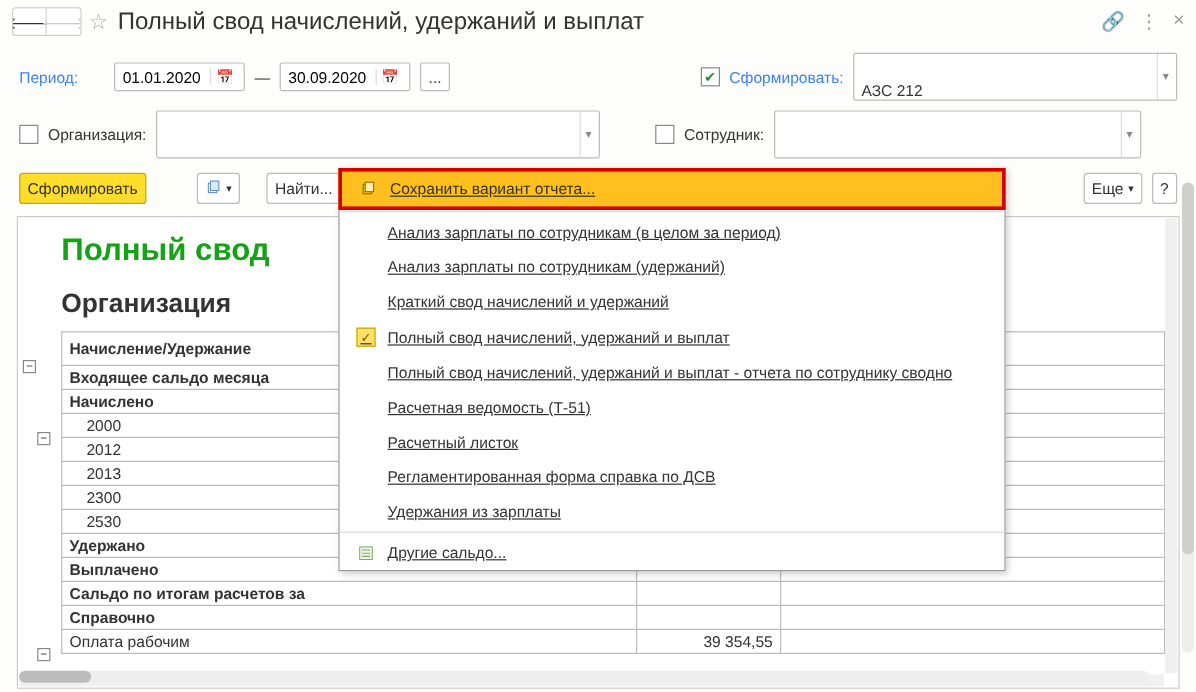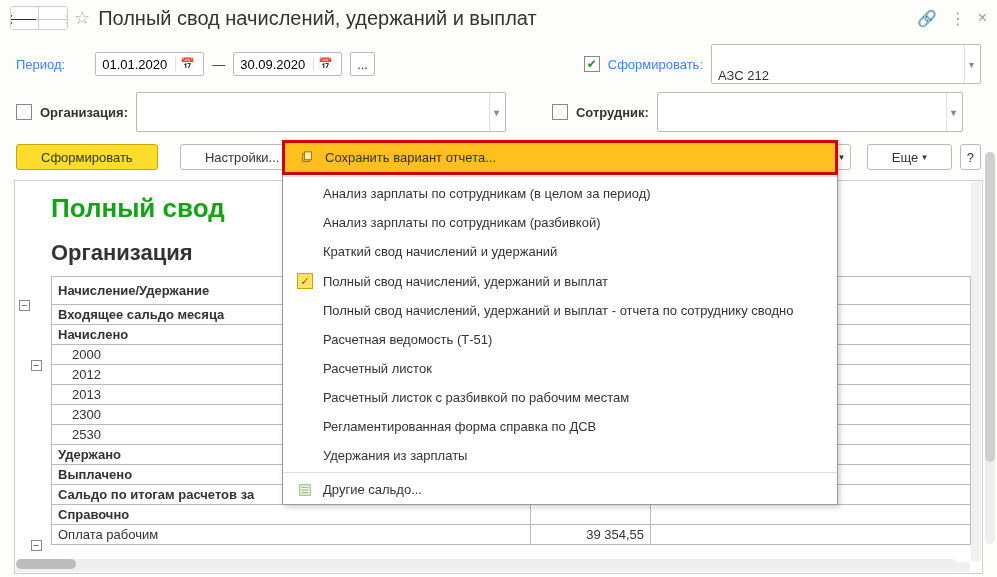--- a/index.html
+++ b/index.html
@@ -93,35 +93,35 @@
       border: 1px solid #bbb;
       background: #fff;
       border-radius: 2px;
       height: 40px;
       padding: 0 2px 0 6px;
       flex: 1;
       justify-content: space-between;
     }
     .combo .arrow { color: #888; font-size: 10px; padding: 0 4px; border-left: 1px solid #ddd; height: 100%; display: flex; align-items: center;}
 
-    .row2 { display: flex; padding: 4px 16px 8px 16px; gap: 8px; align-items: center; font-weight: bold;}
+    .row2 { display: flex; padding: 4px 16px 8px 16px; gap: 8px; align-items: center;}
     .row2 .combo.wide { width: 370px; flex: none;}
 
     .toolbar {
       display: flex;
       align-items: center;
       padding: 4px 16px;
       gap: 8px;
     }
     .tbtn {
       height: 26px;
       border: 1px solid #bbb;
       background: #fff;
       border-radius: 3px;
-      padding: 0 24px;
+      padding: 0 6px;
       display: inline-flex;
       align-items: center;
       cursor: pointer;
       gap: 4px;
       font-size: 13px;
     }
     .tbtn.icon-only { padding: 0 6px; }
     .tbtn.yellow { background: #ffdd2d; border-color: #c9a600; font-weight: 500;}
     .num-input {
       height: 26px;
@@ -195,20 +195,21 @@
 
     .dropdown {
       position: absolute;
       left: 282px;
       top: 140px;
       width: 556px;
       background: #fff;
       border: 1px solid #999;
       box-shadow: 2px 2px 6px rgba(0,0,0,0.2);
       z-index: 100;
+      text-decoration: underline;
     }
     .dropdown .item {
       display: flex;
       align-items: center;
       padding: 7px 14px;
       gap: 10px;
       cursor: pointer;
     }
     .dropdown .item.hl {
       background: #ffbf1f;
@@ -324,21 +325,20 @@
   <span class="label">Сотрудник:</span>
   <span class="combo" style="width:306px;flex:none">
     <span></span>
     <span class="arrow">▾</span>
   </span>
 </div>
 
 <div class="toolbar">
   <span class="tbtn yellow">Сформировать</span>
   <span style="width:12px"></span>
-  <span class="tbtn">Настройки...</span>
   <span style="width:6px"></span>
   <span class="tbtn icon-only">
     <svg class="icon-svg" viewBox="0 0 16 16">
         <rect x="3" y="3" width="8" height="9" fill="none" stroke="#5a8fca"></rect>
         <rect x="5" y="1" width="8" height="9" fill="#dbe9f7" stroke="#5a8fca"></rect>
       </svg>
     <span style="font-size:9px">▾</span>
   </span>
   <span style="width:6px"></span>
   <span class="tbtn">Найти...</span>
@@ -479,21 +479,21 @@
     <span class="lbl">Сохранить вариант отчета...</span>
   </div>
   <div class="sep"></div>
   <div id="dropdown-items">
       <div class="item">
         <span class="check-slot"></span>
         <span class="lbl">Анализ зарплаты по сотрудникам (в целом за период)</span>
       </div>
       <div class="item">
         <span class="check-slot"></span>
-        <span class="lbl">Анализ зарплаты по сотрудникам (разбивкой)</span>
+        <span class="lbl">Анализ зарплаты по сотрудникам (удержаний)</span>
       </div>
       <div class="item">
         <span class="check-slot"></span>
         <span class="lbl">Краткий свод начислений и удержаний</span>
       </div>
       <div class="item">
         <span class="check-slot">
           <span class="check-mark">✓</span>
         </span>
         <span class="lbl">Полный свод начислений, удержаний и выплат</span>
@@ -502,24 +502,20 @@
         <span class="check-slot"></span>
         <span class="lbl">Полный свод начислений, удержаний и выплат - отчета по сотруднику сводно</span>
       </div>
       <div class="item">
         <span class="check-slot"></span>
         <span class="lbl">Расчетная ведомость (Т-51)</span>
       </div>
       <div class="item">
         <span class="check-slot"></span>
         <span class="lbl">Расчетный листок</span>
-      </div>
-      <div class="item">
-        <span class="check-slot"></span>
-        <span class="lbl">Расчетный листок с разбивкой по рабочим местам</span>
       </div>
       <div class="item">
         <span class="check-slot"></span>
         <span class="lbl">Регламентированная форма справка по ДСВ</span>
       </div>
       <div class="item">
         <span class="check-slot"></span>
         <span class="lbl">Удержания из зарплаты</span>
       </div>
     </div>

